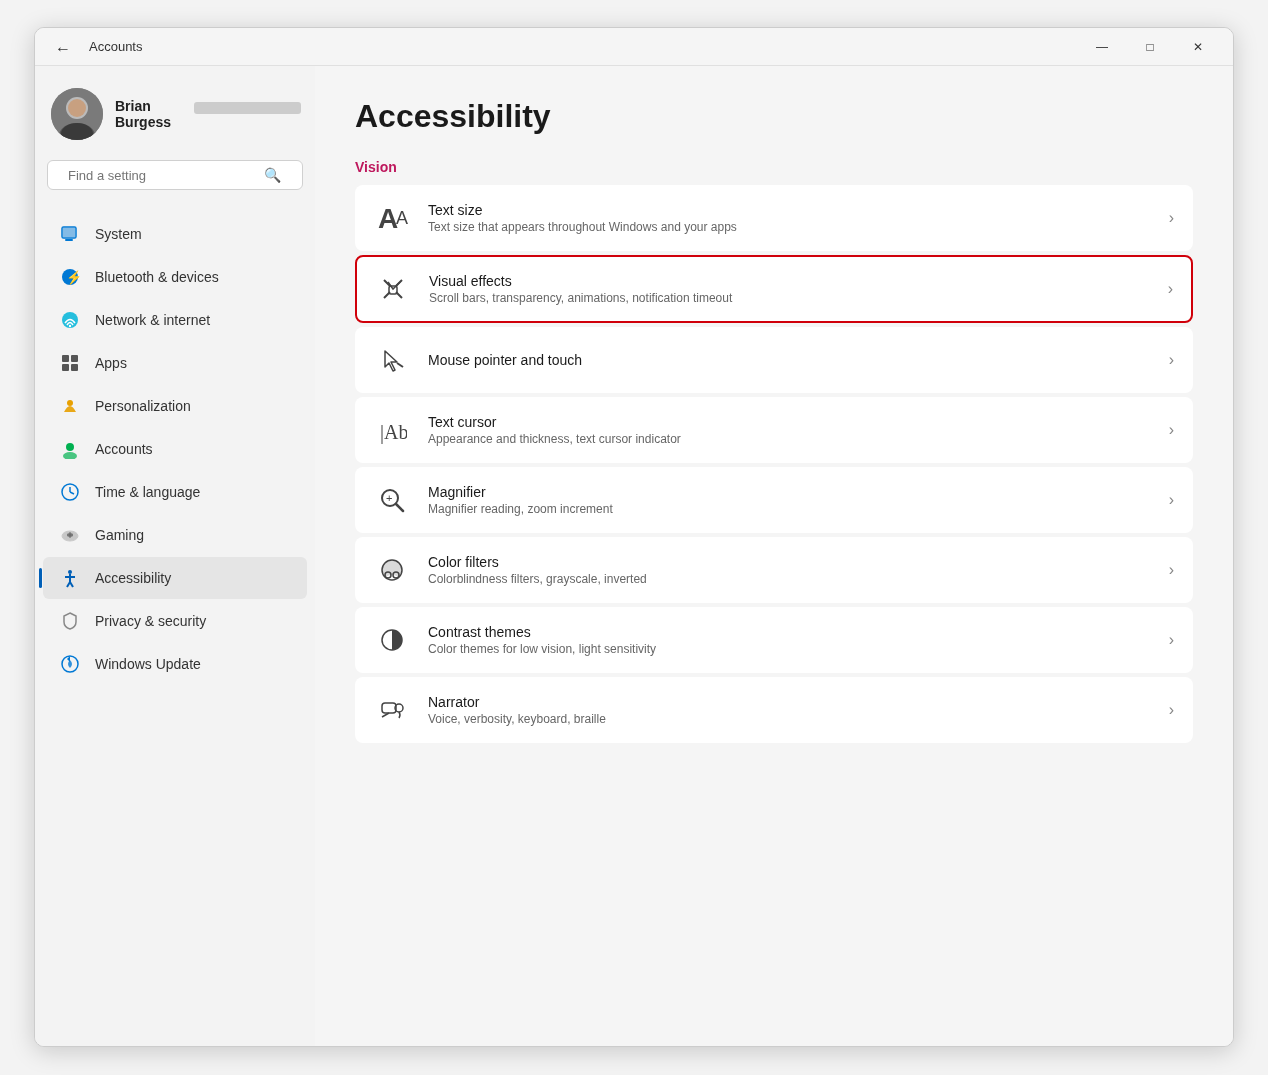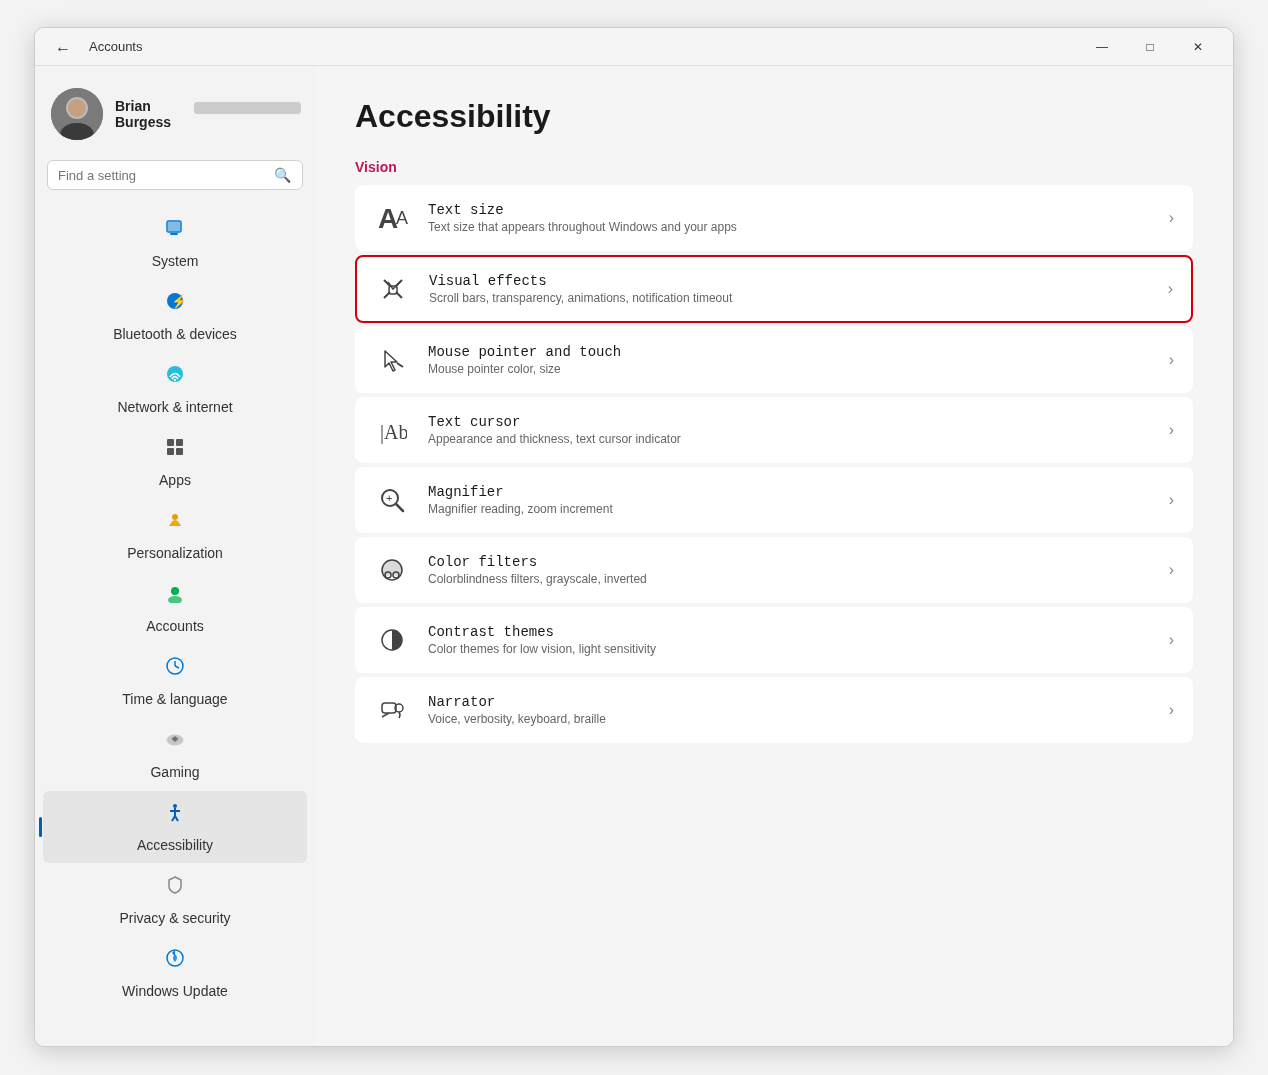--- a/index.html
+++ b/index.html
@@ -106,27 +106,27 @@
     .user-email {
       font-size: 12px;
       color: #888;
       background: #ccc;
       border-radius: 3px;
       height: 12px;
       width: 130px;
       margin-top: 4px;
     }
     .search-box {
-      margin: 0 12px 16px 12px;
+      margin: 0 12px 22px 12px;
       display: flex;
       align-items: center;
       background: white;
       border: 1px solid #d0d0d0;
       border-radius: 6px;
-      padding: 6px 10px;
+      padding: 6px 20px;
       gap: 12px;
     }
     .search-box input {
       border: none;
       outline: none;
       font-size: 13px;
       color: #555;
       background: transparent;
       width: 100%;
     }
@@ -135,21 +135,20 @@
       display: flex;
       align-items: center;
       gap: 14px;
       padding: 10px 16px;
       cursor: pointer;
       border-radius: 6px;
       margin: 1px 8px;
       font-size: 14px;
       color: #333;
       position: relative;
-      flex-direction: column;
     }
     .nav-item.active {
       background: #e5e5e5;
     }
     .nav-item.active::before {
       content: '';
       position: absolute;
       left: -4px;
       top: 50%;
       transform: translateY(-50%);
@@ -214,21 +213,20 @@
       justify-content: center;
       flex-shrink: 0;
       color: #444;
       font-size: 22px;
     }
     .setting-text { flex: 1; }
     .setting-name {
       font-size: 14px;
       font-weight: 500;
       color: #1a1a1a;
-      font-family: Liberation Mono, monospace;
     }
     .setting-desc {
       font-size: 12px;
       color: #666;
       margin-top: 2px;
     }
     .setting-chevron {
       color: #888;
       font-size: 16px;
     }
@@ -445,21 +443,20 @@
 
         <div class="setting-item">
           <div class="setting-icon">
             <svg width="30" height="30" viewBox="0 0 30 30">
               <path d="M8 6 L8 22 L12 18 L16 26 L18 25 L14 17 L20 17 Z" fill="none" stroke="#444" stroke-width="1.5" stroke-linejoin="round"></path>
               <path d="M20 18 L26 22" stroke="#444" stroke-width="2"></path>
             </svg>
           </div>
           <div class="setting-text">
             <div class="setting-name">Mouse pointer and touch</div>
-            <div class="setting-desc">Mouse pointer color, size</div>
           </div>
           <div class="setting-chevron">›</div>
         </div>
 
         <div class="setting-item">
           <div class="setting-icon">
             <svg width="30" height="30" viewBox="0 0 30 30">
               <text x="3" y="24" font-size="20" font-family="Georgia, serif" fill="#444">|Ab</text>
             </svg>
           </div>

